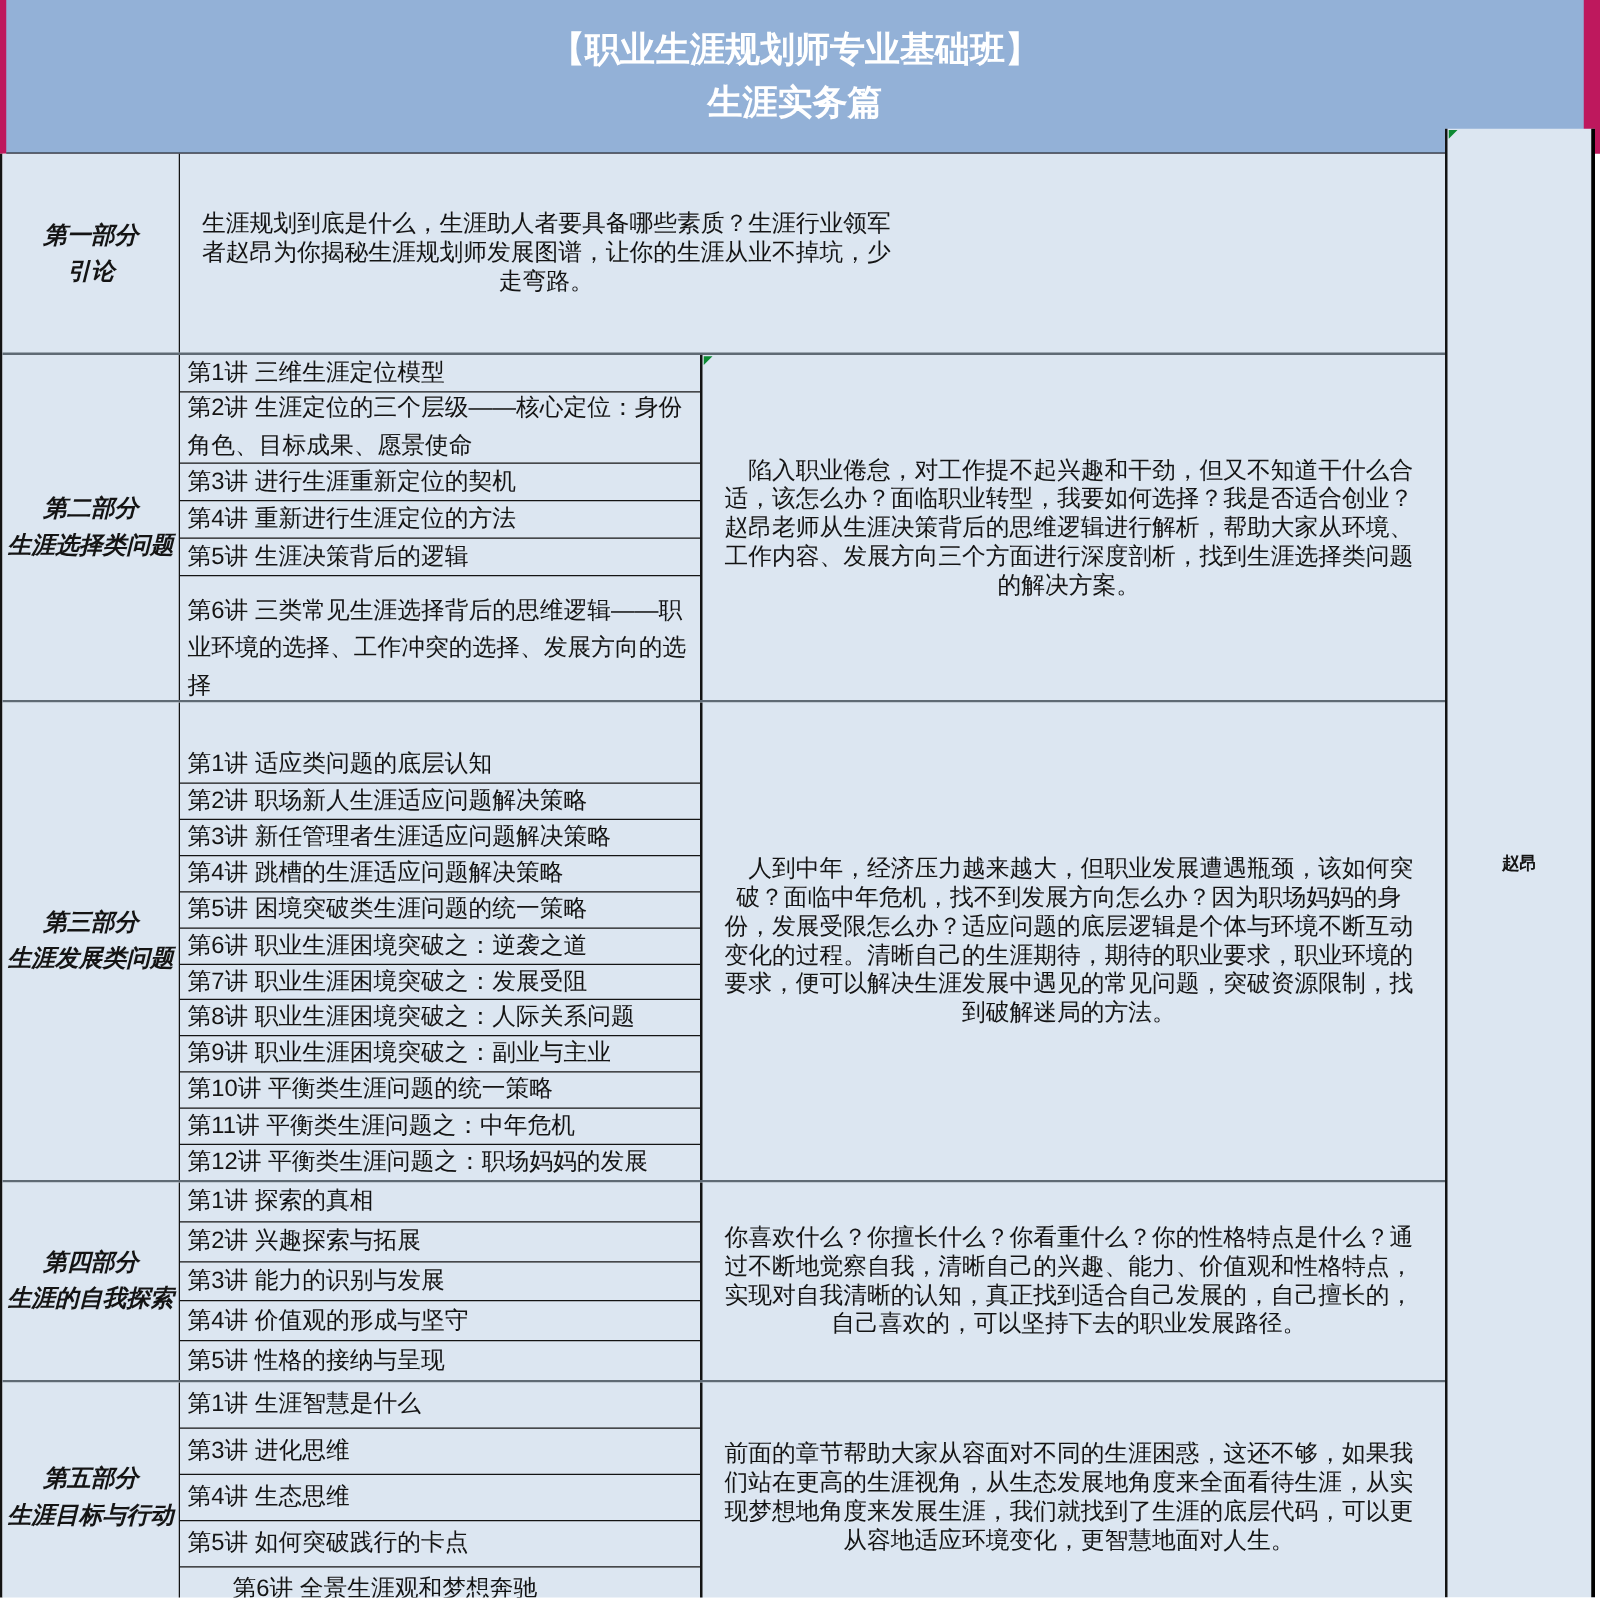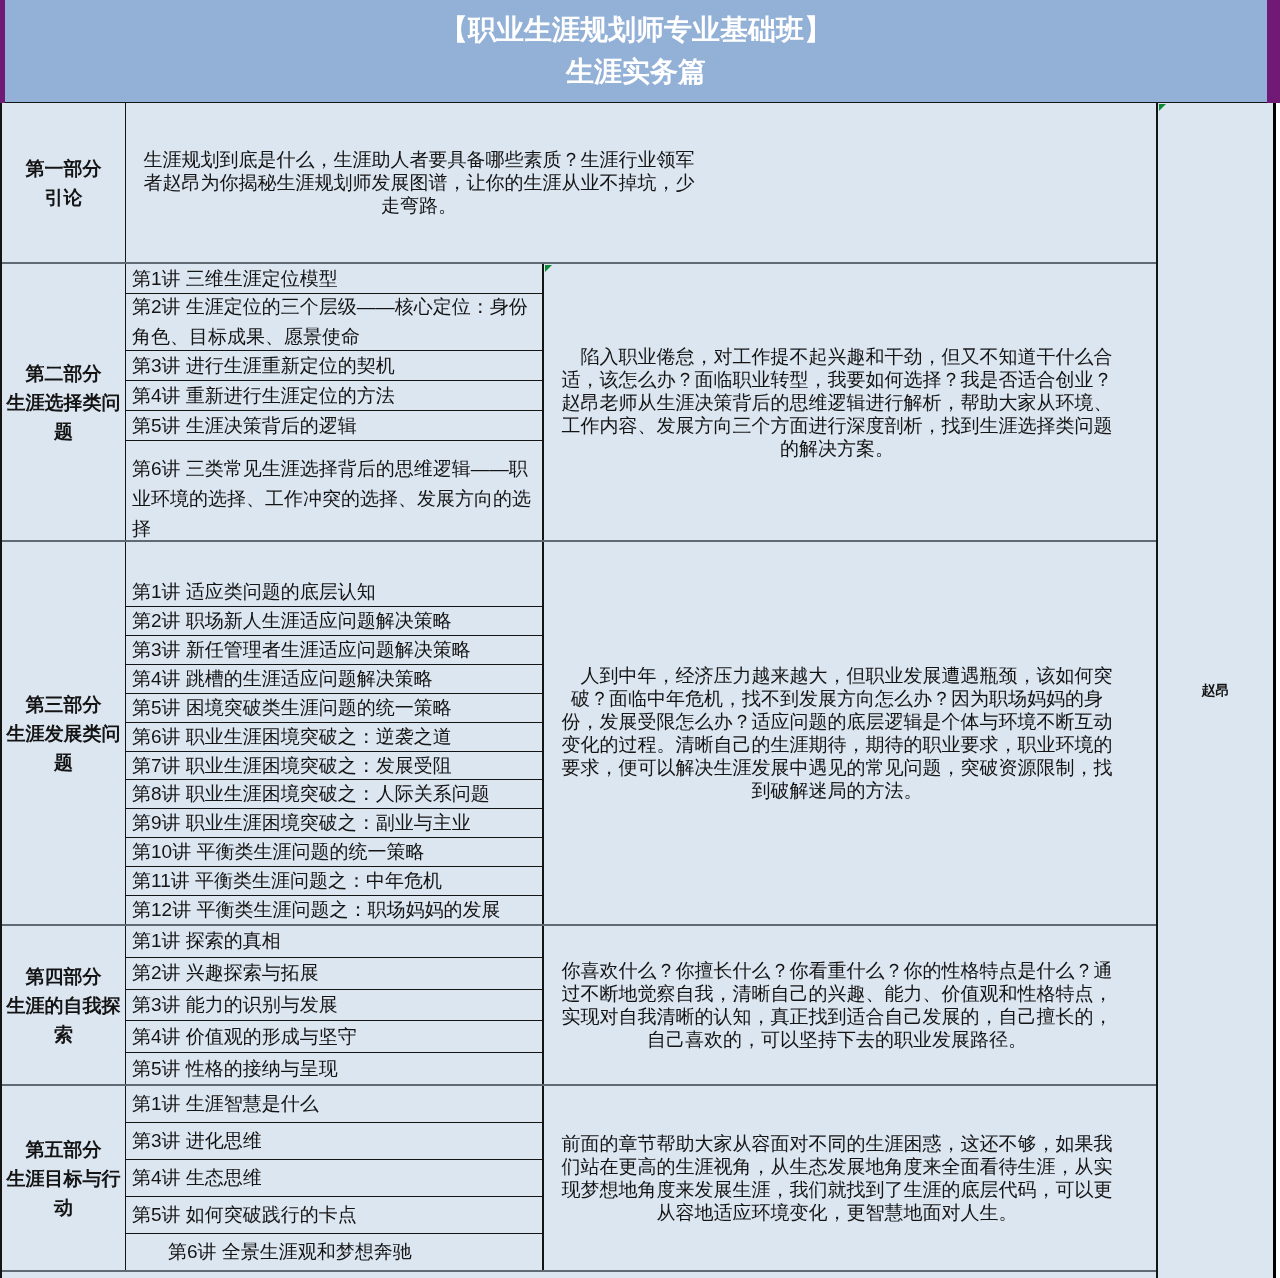--- a/index.html
+++ b/index.html
@@ -9,22 +9,22 @@
     position:relative;
     width:1280px; height:1278px;
     background:#ffffff;
     overflow:hidden;
     color:#141414;
   }
 
   
   .header {
     position:relative;
-    height:103px;
-    background:#701a75;
+    height:123px;
+    background:#be185d;
   }
   .header-fill {
     position:absolute; left:5px; right:13px; top:0; bottom:0;
     background:#93b1d7;
     display:flex; flex-direction:column; align-items:center; justify-content:center;
     color:#ffffff; font-weight:bold; font-size:28px; line-height:42px;
     text-align:center;
     border-bottom:1px solid #141414;
   }
 
@@ -35,24 +35,24 @@
     border-left:2px solid #141414;
   }
   .section {
     display:flex;
     width:1154px;
     border-bottom:2px solid #5f6a74;
     background:#dce6f1;
   }
   .col { overflow:hidden; }
   .col-label {
-    width:124px;
+    width:142px;
     border-right:1px solid #141414;
     display:flex; flex-direction:column; align-items:center; justify-content:center;
-    font-weight:bold; font-size:19px; line-height:29px; text-align:center;
+    font-weight:bold; font-size:19px; line-height:29px; text-align:center;font-style:italic;
   }
   .col-lectures {
     width:418px;
     border-right:2px solid #141414;
     display:flex; flex-direction:column;
   }
   .lec {
     flex:1 1 0;
     display:flex; align-items:center;
     border-bottom:1px solid #141414;

